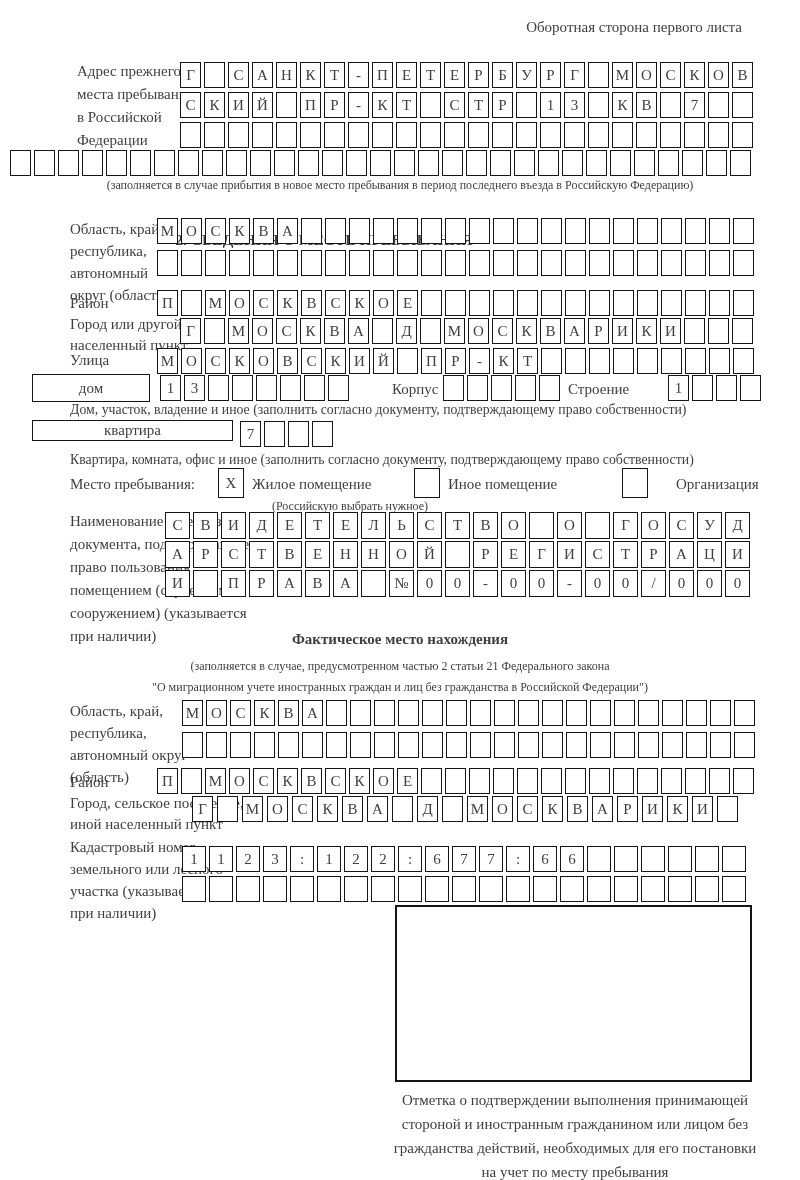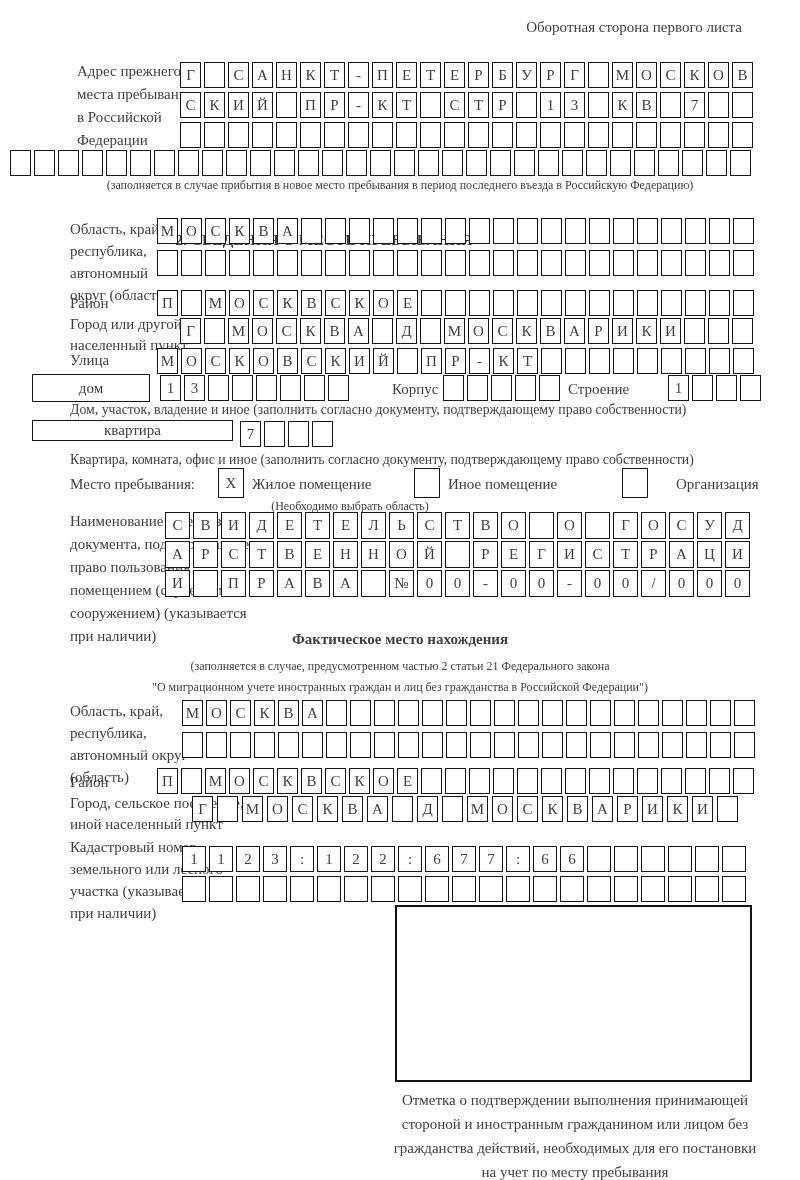--- a/index.html
+++ b/index.html
@@ -335,21 +335,21 @@
     </div>
   <div class="abs note" style="left:70px;top:452px;">Квартира, комната, офис и иное (заполнить согласно документу, подтверждающему право собственности)</div>
 
   <div class="abs lbl" style="left:70px;top:473px;">Место пребывания:</div>
   <div class="abs chk" style="left:218px;top:468px;">X</div>
   <div class="abs lbl" style="left:252px;top:473px;">Жилое помещение</div>
   <div class="abs chk" style="left:414px;top:468px;"></div>
   <div class="abs lbl" style="left:448px;top:473px;">Иное помещение</div>
   <div class="abs chk" style="left:622px;top:468px;"></div>
   <div class="abs lbl" style="left:648px;top:473px;margin-left:28px;">Организация</div>
-  <div class="abs center small" style="left:180px;top:499px;width:340px;">(Необходимо выбрать область)</div>
+  <div class="abs center small" style="left:180px;top:499px;width:340px;">(Российскую выбрать нужное)</div>
 
   <div class="abs lbl lh23" style="left:70px;top:510px;">Наименование и реквизиты
 документа, подтверждающего
 право пользования
 помещением (строением,
 сооружением) (указывается
 при наличии)</div>
   <div class="abs cells w25" style="left:165px;top:512px;">
       <div class="c">С</div>
       <div class="c">В</div>

